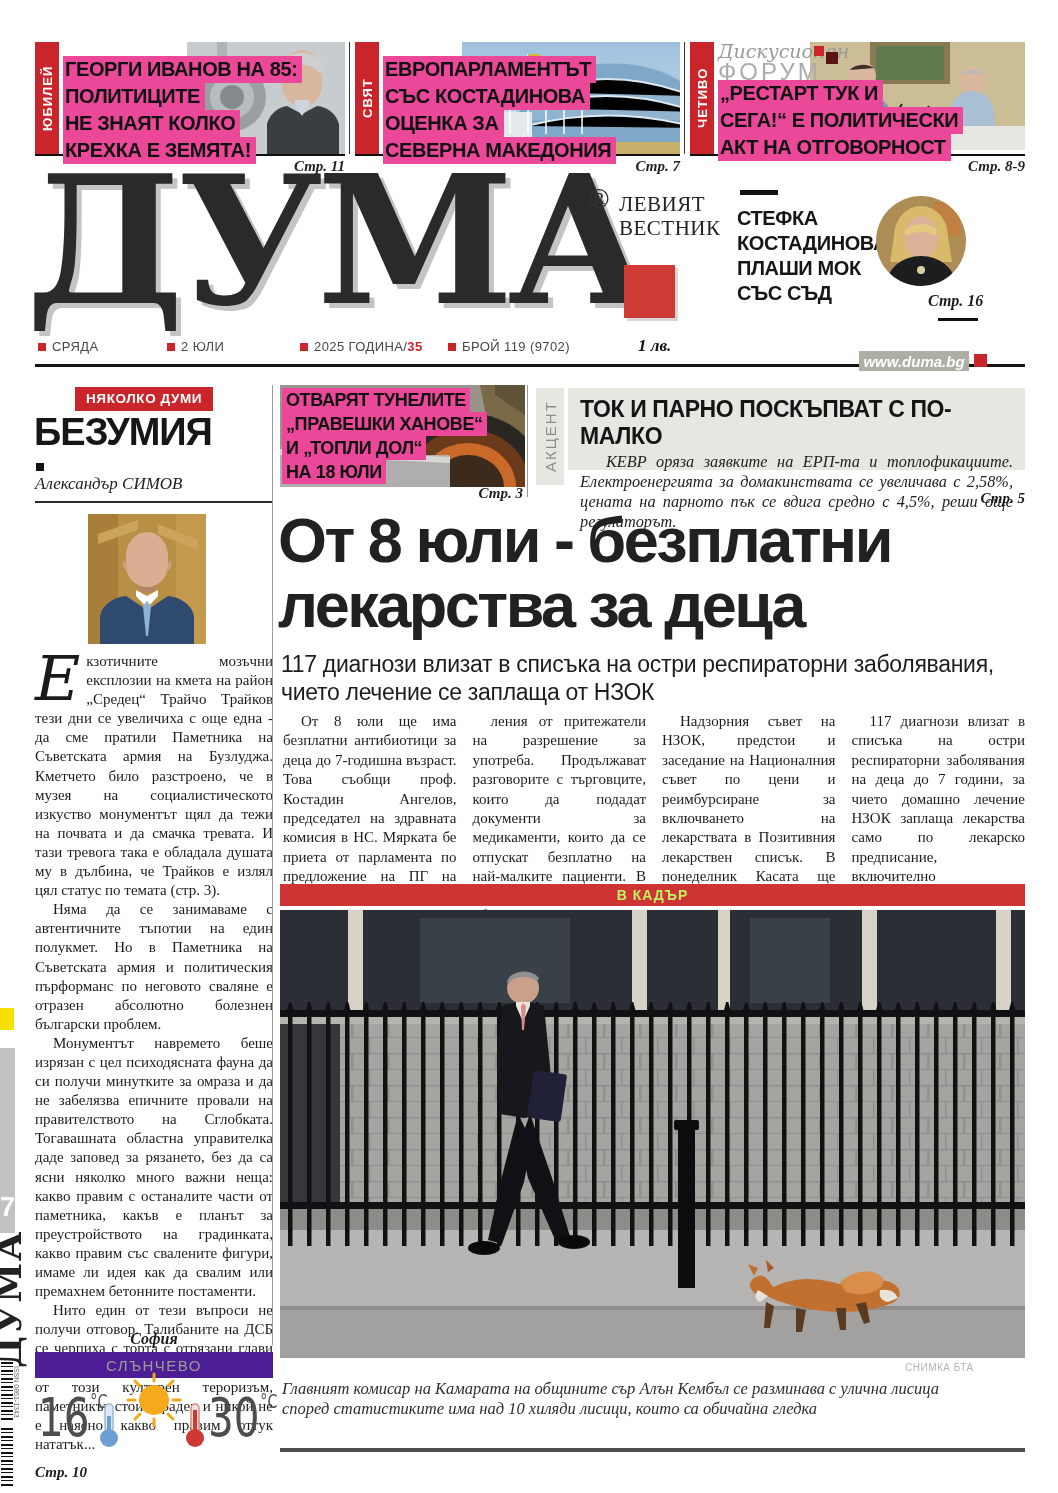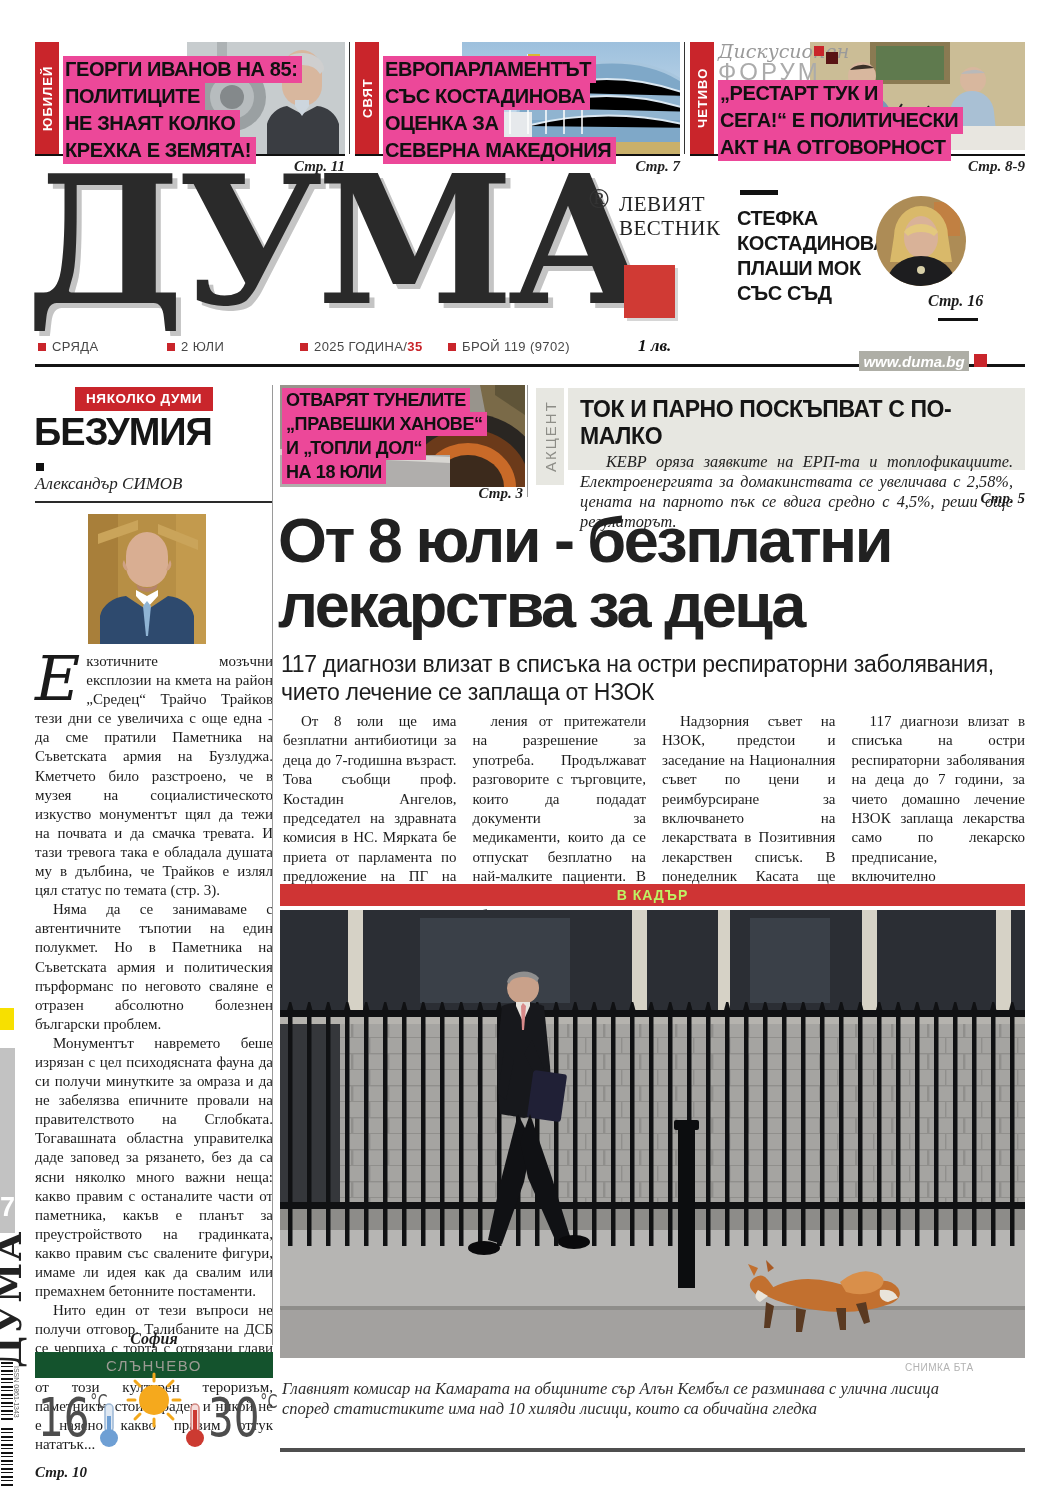--- a/index.html
+++ b/index.html
@@ -91,21 +91,21 @@
   .kadar{position:absolute;left:280px;top:884px;width:745px;height:22px;background:#cf3434;
     display:flex;align-items:center;justify-content:center;font:bold 14px "Liberation Sans",sans-serif;
     letter-spacing:1px;color:#bef264;}
   .bigphoto{position:absolute;left:280px;top:910px;width:745px;height:448px;overflow:hidden;background:#9a9a98;}
   .credit{position:absolute;left:905px;top:1362px;font:10px "Liberation Sans",sans-serif;color:#b2b2b2;letter-spacing:0.5px;}
   .caption{position:absolute;left:282px;top:1379px;width:710px;font:italic 16.5px/19.5px "Liberation Serif",serif;color:#2e2e2e;}
   .bottom-rule{position:absolute;left:280px;top:1448px;width:745px;height:4px;background:#4f4f4f;}
 
   
   .w-city{position:absolute;left:35px;top:1330px;width:238px;text-align:center;font:italic bold 16px "Liberation Serif",serif;}
-  .w-cond{position:absolute;left:35px;top:1352px;width:238px;height:26px;background:#14532d;display:flex;
+  .w-cond{position:absolute;left:35px;top:1352px;width:238px;height:26px;background:#4c1d95;display:flex;
     align-items:center;justify-content:center;font:15px "Liberation Sans",sans-serif;letter-spacing:1.5px;color:#9b9b93;}
   .w-num{position:absolute;top:1390px;font-family:"DejaVu Sans",sans-serif;color:#4d4d4d;
     transform:scaleX(0.75);transform-origin:left top;}
   .w-num .n{font-size:54px;line-height:54px;}
   .w-num .u{font-size:19px;vertical-align:28px;margin-left:1px;}
 
   
   .edge-yellow{position:absolute;left:0;top:1008px;width:14px;height:22px;background:#f7e000;}
   .edge-gray{position:absolute;left:0;top:1048px;width:15px;height:185px;background:#c2c2c2;}
   .edge-pagenum{position:absolute;left:0;top:1192px;width:15px;text-align:center;

